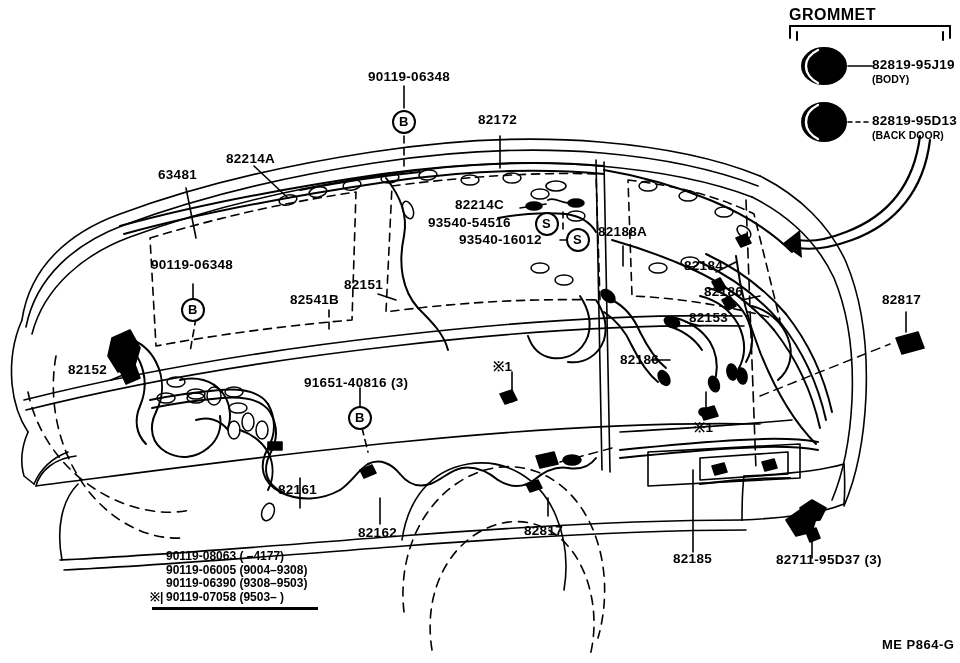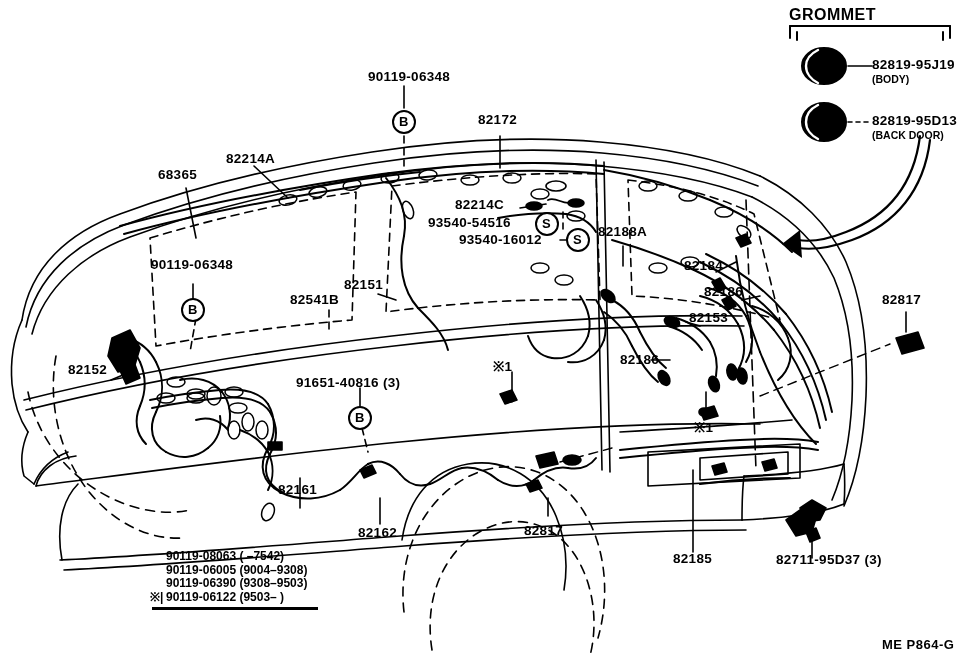--- a/index.html
+++ b/index.html
@@ -361,56 +361,56 @@
 
 <div class="lbl" style="left:872px;top:58px;">
   <span>82819-95J19</span><br>
   <span class="sub">(BODY)</span>
 </div>
 <div class="lbl" style="left:872px;top:114px;">
   <span>82819-95D13</span><br>
   <span class="sub">(BACK DOOR)</span>
 </div>
 
-<div class="lbl" style="left:158px;top:168px;">68365</div>
+<div class="lbl" style="left:158px;top:168px;">63481</div>
 <div class="lbl" style="left:226px;top:143px;margin-top:9px;">82214A</div>
 <div class="lbl" style="left:478px;top:113px;">82172</div>
 <div class="lbl" style="left:368px;top:70px;">90119-06348</div>
 <div class="lbl" style="left:455px;top:198px;">82214C</div>
 <div class="lbl" style="left:428px;top:216px;">93540-54516</div>
 <div class="lbl" style="left:459px;top:233px;">93540-16012</div>
 <div class="lbl" style="left:598px;top:225px;">82188A</div>
 <div class="lbl" style="left:672px;top:259px;padding-left:12px;">82184</div>
 <div class="lbl" style="left:704px;top:285px;">82186</div>
 <div class="lbl" style="left:689px;top:311px;">82153</div>
 <div class="lbl" style="left:882px;top:293px;">82817</div>
 <div class="lbl" style="left:620px;top:353px;">82186</div>
 <div class="lbl" style="left:344px;top:278px;">82151</div>
 <div class="lbl" style="left:290px;top:293px;">82541B</div>
 <div class="lbl" style="left:68px;top:363px;">82152</div>
 <div class="lbl" style="left:151px;top:258px;">90119-06348</div>
-<div class="lbl" style="left:296px;top:376px;">91651-40816 (3)</div>
+<div class="lbl" style="left:304px;top:376px;">91651-40816 (3)</div>
 <div class="lbl" style="left:278px;top:483px;">82161</div>
 <div class="lbl" style="left:358px;top:526px;">82162</div>
 <div class="lbl" style="left:524px;top:524px;">82817</div>
 <div class="lbl" style="left:673px;top:552px;">82185</div>
 <div class="lbl" style="left:776px;top:553px;">82711-95D37 (3)</div>
 
 <div class="lbl" style="left:493px;top:360px;">※1</div>
 <div class="lbl" style="left:694px;top:421px;">※1</div>
 
 <div class="lbl" style="left:399px;top:115px;font-size:13px;">B</div>
 <div class="lbl" style="left:188px;top:303px;font-size:13px;">B</div>
 <div class="lbl" style="left:355px;top:411px;font-size:13px;">B</div>
 <div class="lbl" style="left:542px;top:217px;font-size:13px;">S</div>
 <div class="lbl" style="left:573px;top:233px;font-size:13px;">S</div>
 
 <div class="legend">
-  <span class="row"><span class="mk"></span><span>90119-08063 (        –7542)</span></span>
+  <span class="row"><span class="mk"></span><span>90119-08063 (        –4177)</span></span>
   <span class="row"><span class="mk"></span><span>90119-06005 (9004–9308)</span></span>
   <span class="row"><span class="mk"></span><span>90119-06390 (9308–9503)</span></span>
-  <span class="row"><span class="mk">※|</span><span>90119-06122 (9503–        )</span></span>
+  <span class="row"><span class="mk">※|</span><span>90119-07058 (9503–        )</span></span>
 </div>
 <div class="legend-rule"></div>
 
 <div class="footer">ME P864-G</div>
 
 </div>
 
 </body></html>

